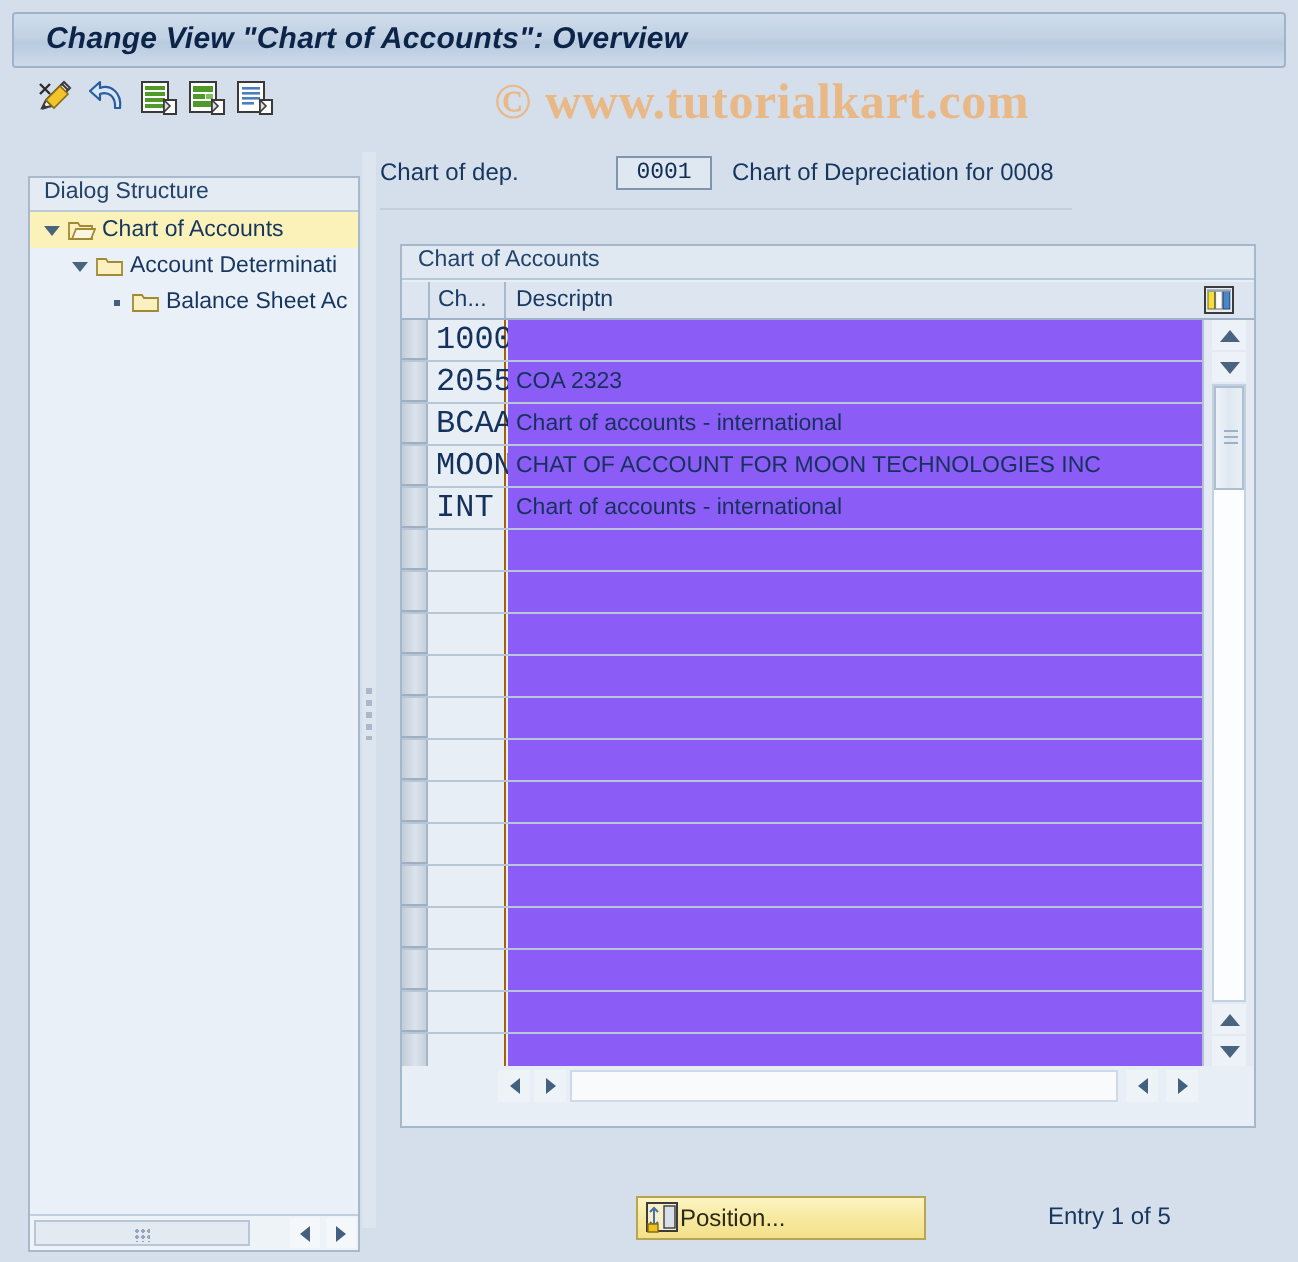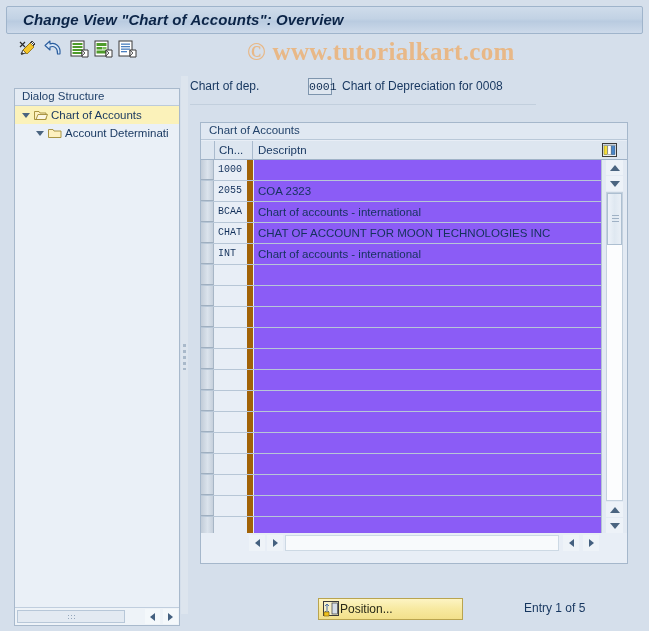--- a/index.html
+++ b/index.html
@@ -181,21 +181,21 @@
     left: 2px; top: 0;
     height: 20px;
     display: flex; align-items: center;
   }
   #chart-dep-label {
     width: 118px;
     font-size: 12px;
     color: #16365f;
   }
   #chart-dep-input {
-    width: 24px; height: 17px;
+    width: 48px; height: 17px;
     background: #dfe7f0;
     border: 1px solid #7e95ad;
     box-sizing: border-box;
     font-family: "Liberation Mono", monospace;
     font-size: 11.5px;
     color: #102d52;
     text-align: center;
     line-height: 15px;
     cursor: text;
   }
@@ -288,24 +288,24 @@
     border-right: 1px solid #a7b6c6;
     border-bottom: 1px solid #9fafc0;
     box-sizing: border-box;
     cursor: pointer;
   }
   .row .c-key {
     position: absolute;
     left: 14px; top: 0;
     width: 38px; height: 20px;
     background: #e8eef6;
-    border-right: 6px solid #a16207;
+    border-right: 1px solid #a16207;
     box-sizing: border-box;
     font-family: "Liberation Mono", monospace;
-    font-size: 10px;
+    font-size: 16px;
     color: #14325c;
     line-height: 20px;
     padding-left: 3px;
     white-space: nowrap;
     cursor: text;
   }
   .row .c-desc {
     position: absolute;
     left: 53px; top: 0;
     right: 0; height: 20px;
@@ -511,20 +511,31 @@
         <span class="tri-down"></span>
       </span>
     <span class="folder">
       <svg width="14" height="12" viewBox="0 0 14 12">
         <path d="M0.5 2.5 L5 2.5 L6 4 L13 4 L13 10.5 L0.5 10.5 Z" fill="#fdf0c0" stroke="#a08a34" stroke-width="0.9"></path>
       </svg>
     </span>
     <span class="tree-label">Account Determinati</span>
   </div>
 
+  <div class="tree-row" style="padding-left:36px;">
+    <span class="tw">
+        <span class="bullet"></span>
+      </span>
+    <span class="folder">
+      <svg width="14" height="12" viewBox="0 0 14 12">
+        <path d="M0.5 2.5 L5 2.5 L6 4 L13 4 L13 10.5 L0.5 10.5 Z" fill="#fdf0c0" stroke="#a08a34" stroke-width="0.9"></path>
+      </svg>
+    </span>
+    <span class="tree-label">Balance Sheet Ac</span>
+  </div>
 
   <div id="sidebar-hscroll">
     <div class="track">
         <span class="grip"></span>
       </div>
     <div class="sbtn" style="left:148px;">
         <span class="tri-right"></span>
       </div>
     <div class="sbtn" style="left:130px;">
         <span class="tri-left"></span>
@@ -576,21 +587,21 @@
             <div class="c-key">2055</div>
             <div class="c-desc">COA 2323</div>
           </div>
           <div class="row">
             <div class="sel-btn"></div>
             <div class="c-key">BCAA</div>
             <div class="c-desc">Chart of accounts - international</div>
           </div>
           <div class="row">
             <div class="sel-btn"></div>
-            <div class="c-key">CHAT</div>
+            <div class="c-key">MOON</div>
             <div class="c-desc">CHAT OF ACCOUNT FOR MOON TECHNOLOGIES INC</div>
           </div>
           <div class="row">
             <div class="sel-btn"></div>
             <div class="c-key">INT</div>
             <div class="c-desc">Chart of accounts - international</div>
           </div>
           <div class="row">
             <div class="sel-btn"></div>
             <div class="c-key"></div>

